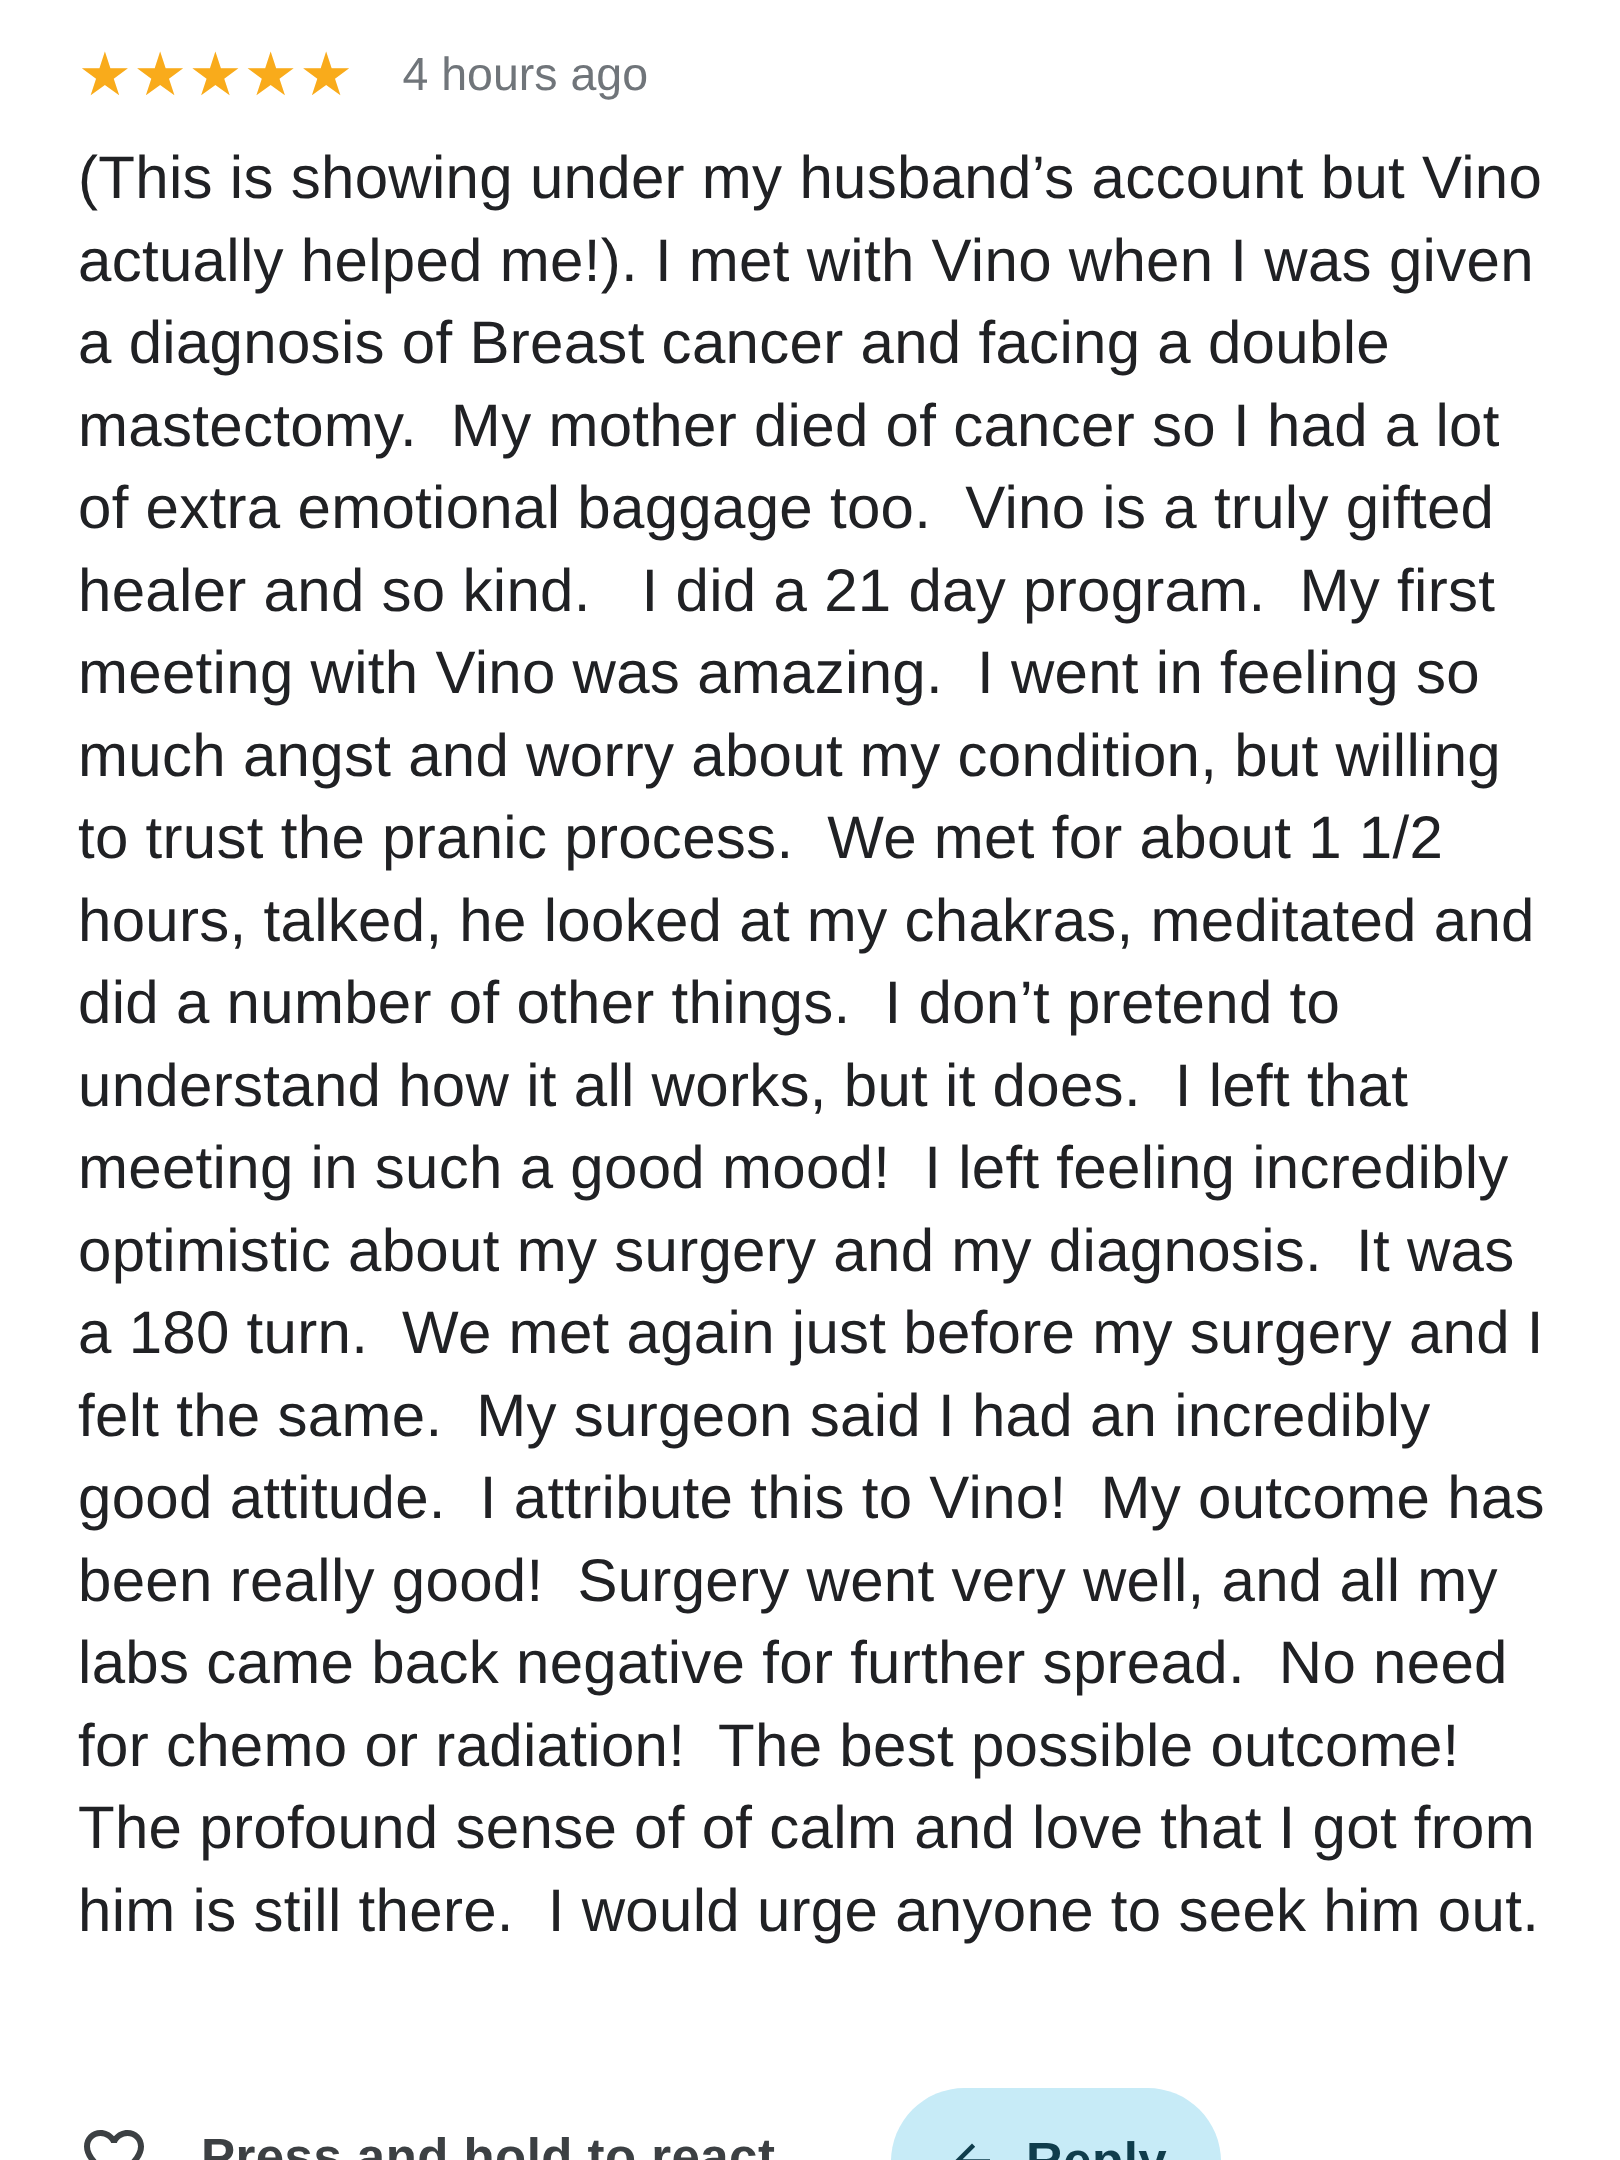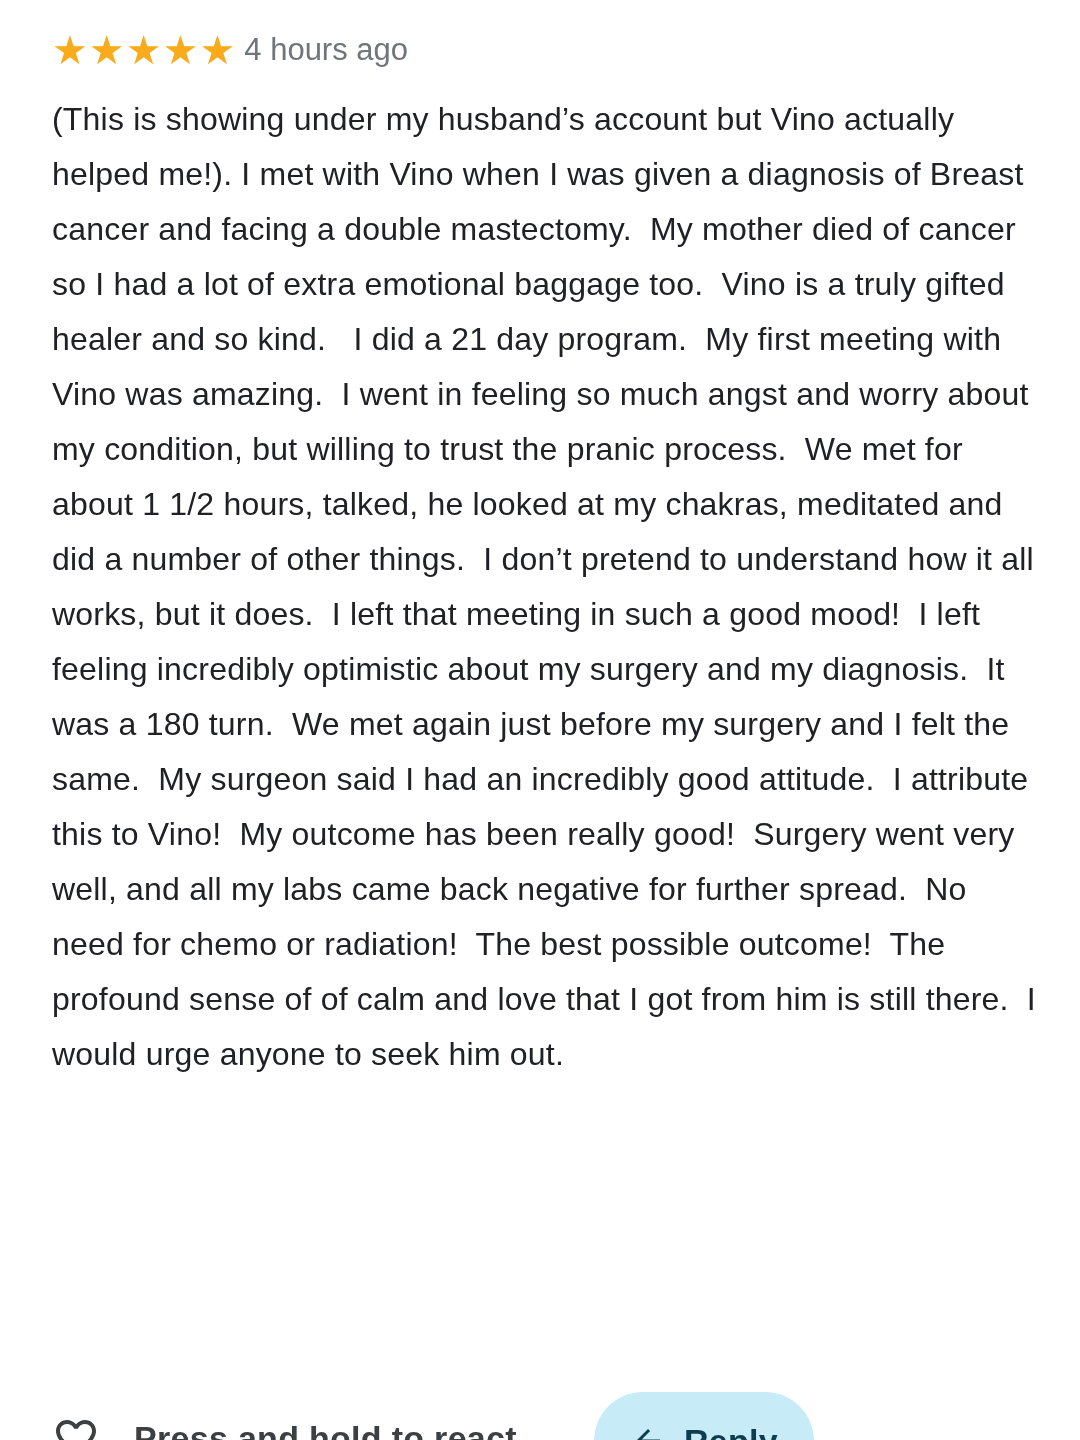--- a/index.html
+++ b/index.html
@@ -27,30 +27,30 @@
   }
   .stars {
     font-family: "DejaVu Sans", sans-serif;
     font-size: 40px;
     line-height: 1;
     letter-spacing: 1px;
     color: var(--star-color, #F9AB1B);
     white-space: nowrap;
   }
   .timestamp {
-    margin-left: 8px;
+    margin-left: 32px;
     font-size: 31px;
     color: var(--timestamp-color, #70757A);
   }
   .review-body {
     position: absolute;
     top: 92px;
     left: 52px;
     width: 985px;
-    font-size: 32px;
+    font-size: 40px;
     line-height: 55px;
     letter-spacing: 0.2px;
     color: var(--body-color, #202124);
     white-space: pre-wrap;
   }
   .footer-react {
     position: absolute;
     top: 1414px;
     left: 52px;
     display: flex;

